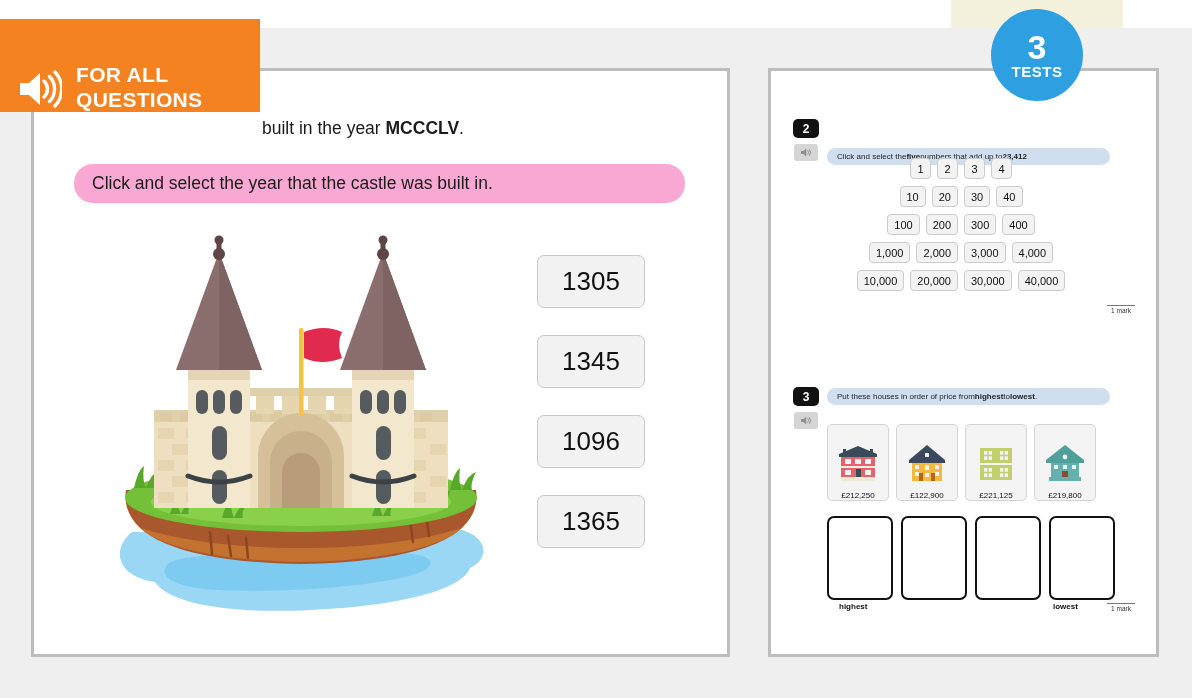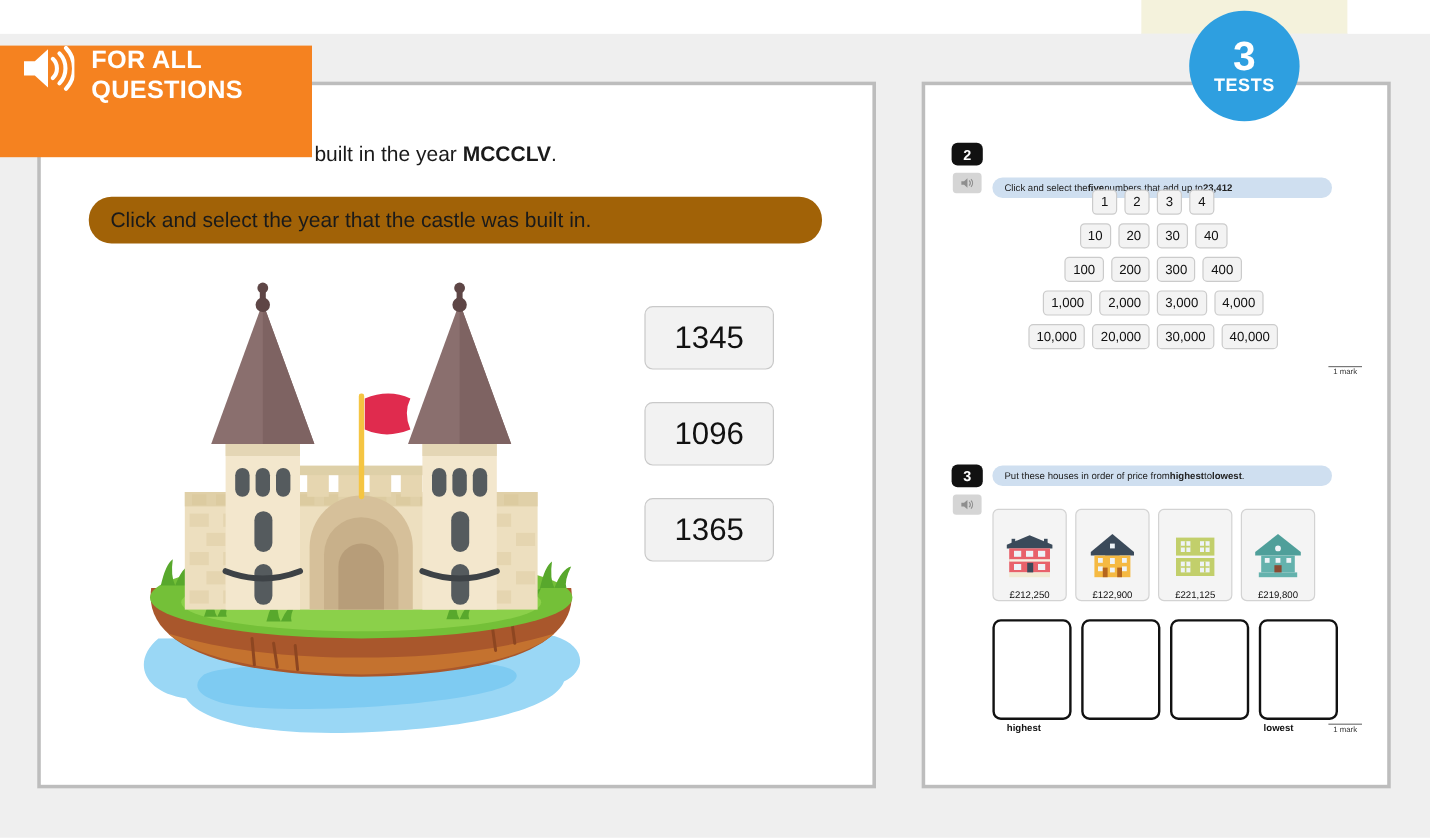--- a/index.html
+++ b/index.html
@@ -15,37 +15,37 @@
   #white-strip-left{position:absolute;left:0;top:0;width:951px;height:28px;background:#ffffff;}
   #white-strip-right{position:absolute;left:1123px;top:0;width:69px;height:28px;background:#ffffff;}
 
   
   .panel{position:absolute;background:#ffffff;border:3px solid #bdbdbd;box-sizing:border-box;}
   #panel-left{left:31px;top:68px;width:699px;height:589px;}
   #panel-right{left:768px;top:68px;width:391px;height:589px;}
 
   
   #audio-banner{
-    position:absolute;left:0;top:38px;width:260px;height:93px;
-    background:#f58220;display:flex;align-items:flex-start;gap:14px;padding-left:18px;
+    position:absolute;left:0;top:19px;width:260px;height:93px;
+    background:#f58220;display:flex;align-items:flex-end;gap:14px;padding-left:18px;
     box-sizing:border-box;z-index:30;
   }
   #audio-banner .spk{flex:0 0 auto;}
   #audio-banner .txt{
     color:#ffffff;font-weight:bold;font-size:21px;line-height:25px;letter-spacing:.3px;
   }
 
   
   #stem-line{
     position:absolute;left:262px;top:118px;font-size:17.5px;color:#1a1a1a;white-space:nowrap;z-index:5;
   }
   #stem-line b{font-weight:bold;}
   #instruction-bar{
     position:absolute;left:74px;top:164px;width:611px;height:39px;
-    background:#a16207;border-radius:19px;display:flex;align-items:center;
+    background:#f9a8d4;border-radius:19px;display:flex;align-items:center;
     padding-left:18px;box-sizing:border-box;
     font-size:17.5px;color:#1a1a1a;
   }
 
   #castle-wrap{position:absolute;left:110px;top:232px;width:382px;height:388px;}
   #castle-wrap svg{display:block;width:100%;height:100%;}
 
   #answer-col{position:absolute;left:537px;top:255px;width:106px;display:flex;flex-direction:column;gap:27px;}
   .answer-opt{
     width:106px;height:51px;border:1px solid #c9c9c9;border-radius:7px;background:#f2f2f2;
@@ -218,20 +218,21 @@
   <rect x="250" y="158" width="12" height="24" rx="6" fill="#555b5e"></rect>
   <rect x="267" y="158" width="12" height="24" rx="6" fill="#555b5e"></rect>
   <rect x="284" y="158" width="12" height="24" rx="6" fill="#555b5e"></rect>
   <rect x="266" y="194" width="15" height="34" rx="7.5" fill="#555b5e"></rect>
   <rect x="266" y="238" width="15" height="34" rx="7.5" fill="#555b5e"></rect>
   <path d="M242 244 q31 12 62 0" stroke="#3d4246" stroke-width="5" fill="none" stroke-linecap="round"></path>
 </svg>
 </div>
 
 <div id="answer-col">
+  <div class="answer-opt">1305</div>
   <div class="answer-opt">1345</div>
   <div class="answer-opt">1096</div>
   <div class="answer-opt">1365</div>
 </div>
 
 <div class="panel" id="panel-right"></div>
 
 <div class="q-num" style="left:793px;top:119px;">2</div>
 <div class="q-spk" style="left:794px;top:144px;">
   <svg width="11" height="9" viewBox="0 0 11 9">

